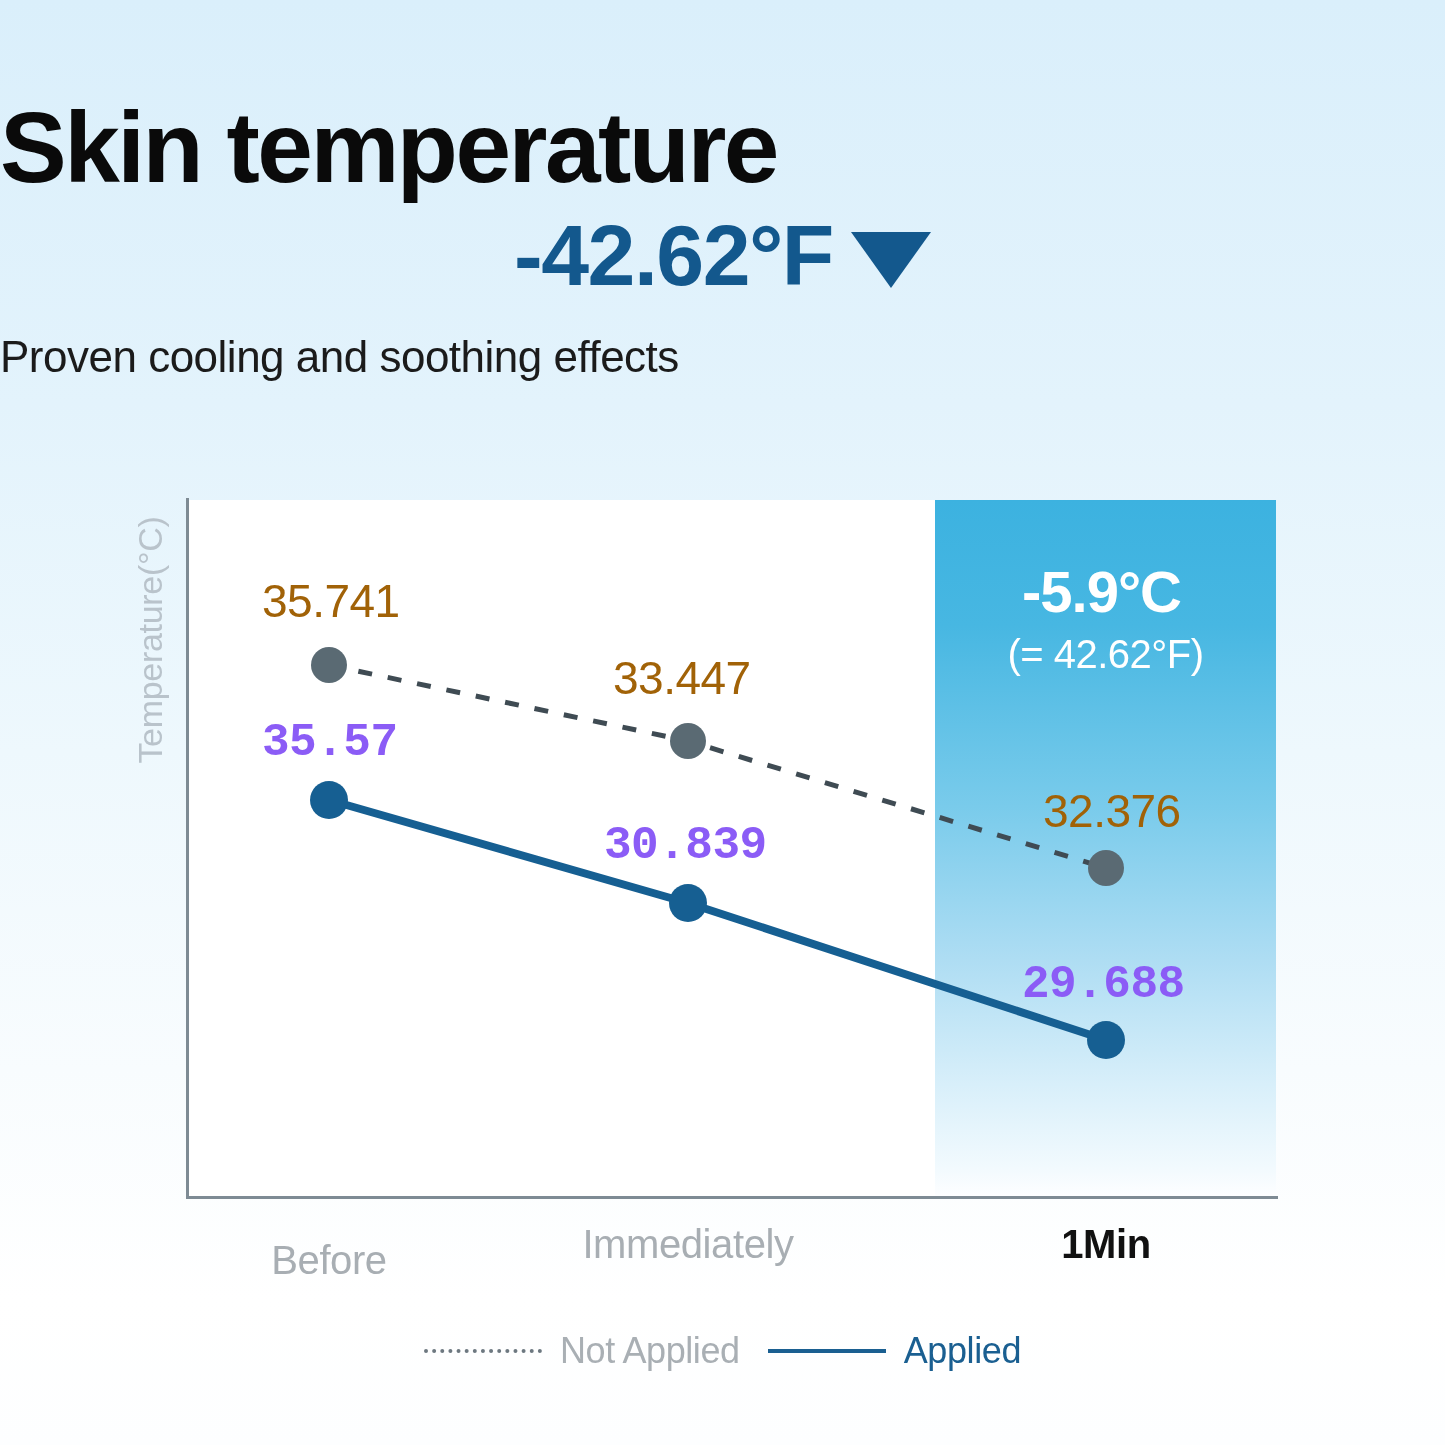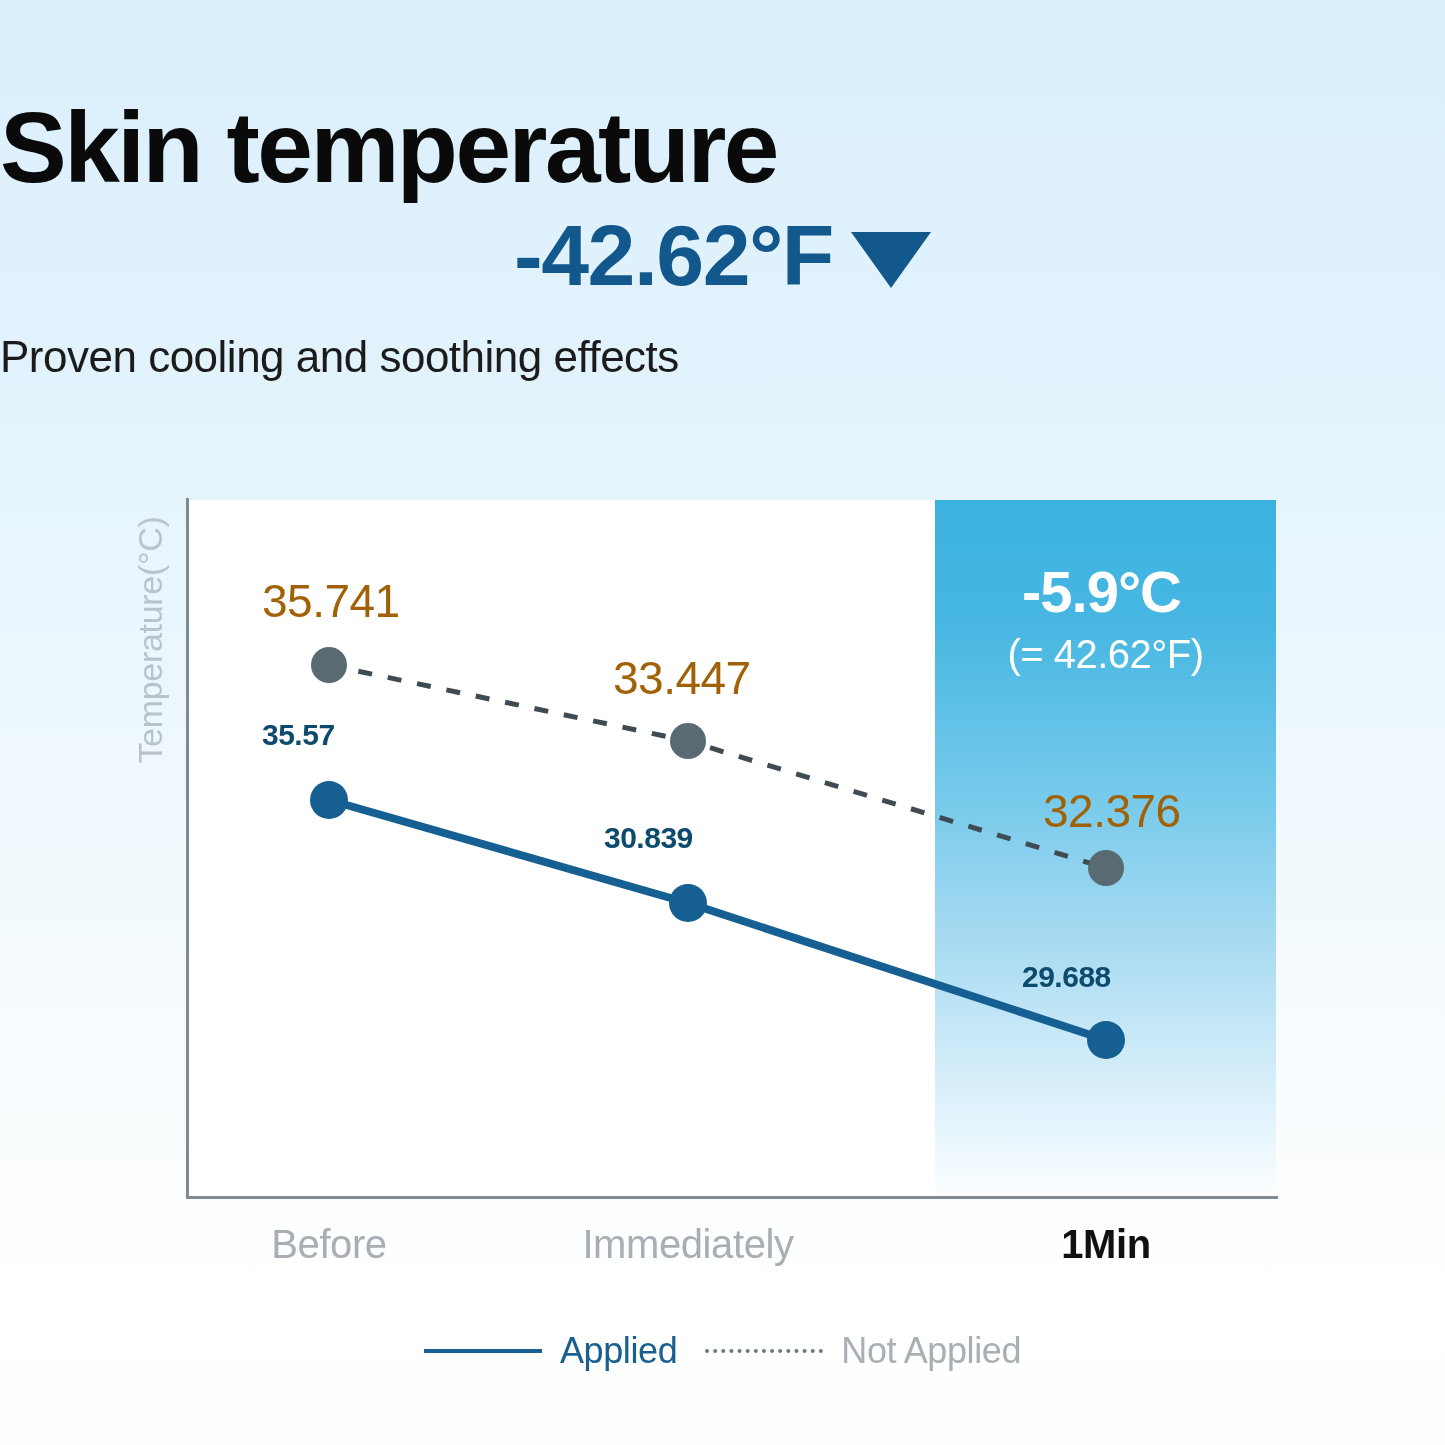--- a/index.html
+++ b/index.html
@@ -152,24 +152,25 @@
     white-space: nowrap;
     line-height: 1;
   }
   .pt-label.gray {
     font-size: 46px;
     font-weight: 400;
     color: #a16207;
     letter-spacing: -0.5px;
   }
   .pt-label.blue {
-    font-size: 30px;
-    font-weight: 700;
-    color: #0c4a6e;
-    letter-spacing: -0.5px;
+    font-size: 46px;
+    font-weight: 700;
+    color: #8b5cf6;
+    letter-spacing: -0.5px;
+    font-family: Liberation Mono, monospace;
   }
 
   .x-tick {
     position: absolute;
     top: 1222px;
     width: 300px;
     text-align: center;
     font-size: 40px;
     letter-spacing: -0.4px;
   }
@@ -248,27 +249,27 @@
   </svg>
 
   <div class="pt-label gray" style="left:262px; top:578px;">35.741</div>
   <div class="pt-label gray" style="left:613px; top:655px;">33.447</div>
   <div class="pt-label gray" style="left:1030px; top:788px;margin-left:13px;">32.376</div>
 
   <div class="pt-label blue" style="left:262px; top:720px;">35.57</div>
   <div class="pt-label blue" style="left:604px; top:823px;">30.839</div>
   <div class="pt-label blue" style="left:1022px; top:962px;">29.688</div>
 
-  <div class="x-tick muted" style="left:179px;">Before</div>
+  <div class="x-tick muted" style="left:179px;margin-top:16px;">Before</div>
   <div class="x-tick muted" style="left:538px;">Immediately</div>
   <div class="x-tick strong" style="left:956px;">1Min</div>
 </div>
 
 <div class="legend">
+  <div class="legend-item">
+    <span class="legend-swatch-dotted"></span>
+    <span class="legend-label-not">Not Applied</span>
+  </div>
   <div class="legend-item">
     <span class="legend-swatch-solid"></span>
     <span class="legend-label-applied">Applied</span>
   </div>
-  <div class="legend-item">
-    <span class="legend-swatch-dotted"></span>
-    <span class="legend-label-not">Not Applied</span>
-  </div>
 </div>
 
 </body></html>

